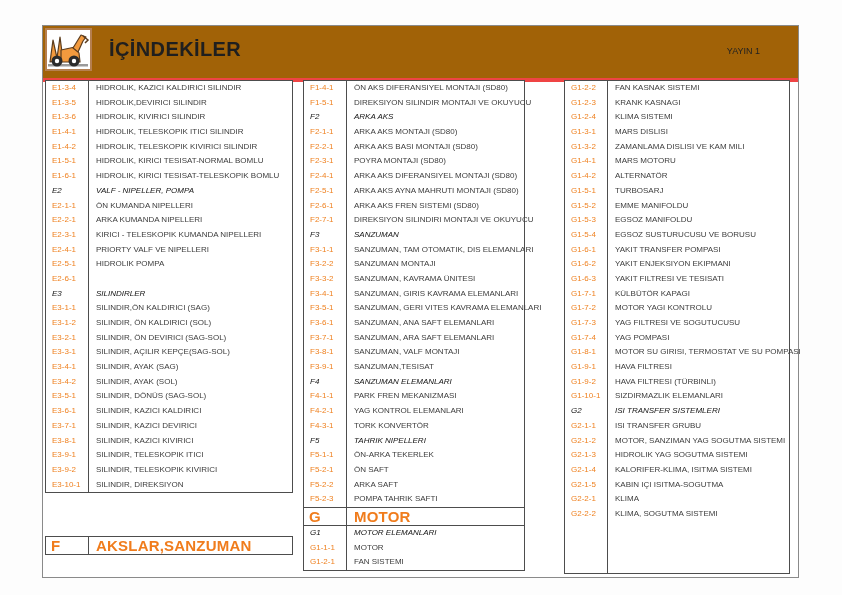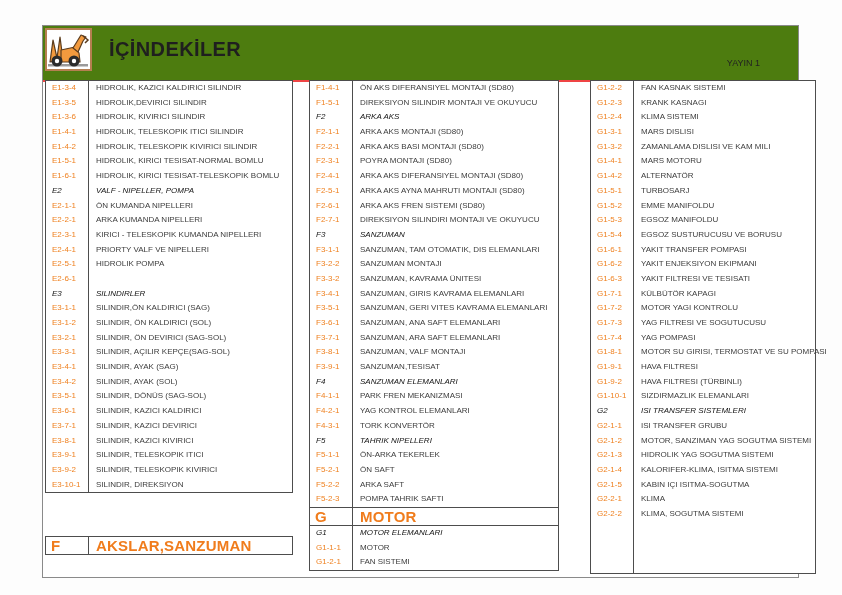--- a/index.html
+++ b/index.html
@@ -1,29 +1,29 @@
 <!DOCTYPE html>
 <html><head>
 <meta charset="utf-8">
 <style>
   * { margin:0; padding:0; box-sizing:border-box; }
   html,body { width:842px; height:595px; background:#fdfdfd; font-family:"Liberation Sans", sans-serif; overflow:hidden; }
 
   .sheet { position:absolute; left:42px; top:25px; width:757px; height:553px; border:1px solid #8a8a8a; background:#fff; }
 
-  .band { position:relative; height:56px; background:#4d7c0f; border-bottom:2px solid #ef4444; }
+  .band { position:relative; height:56px; background:#a16207; border-bottom:4px solid #ef4444; }
   .logo-box { position:absolute; left:2px; top:2px; width:47px; height:43px; background:#fff; border:2px solid #b57f50; display:flex; align-items:center; justify-content:center; }
   .title { position:absolute; left:66px; top:12px; font-size:20px; font-weight:bold; color:#1f1f1f; letter-spacing:0.4px; }
-  .yayin { position:absolute; right:38px; bottom:12px; font-size:9px; color:#222; }
+  .yayin { position:absolute; right:38px; bottom:22px; font-size:9px; color:#222; }
 
   .content { position:absolute; left:2px; top:54px; height:494px; display:flex; }
   .col { display:flex; flex-direction:column; }
   .col[data-col="0"] { width:248px;gap:44px; }
-  .col[data-col="1"] { width:250px; margin-left:16px; }
-  .col[data-col="2"] { width:250px; margin-left:7px;padding-left:24px; }
+  .col[data-col="1"] { width:222px; margin-left:10px; }
+  .col[data-col="2"] { width:250px; margin-left:15px;padding-left:24px; }
 
   .box { position:relative; border:1px solid #4d4d4d; background:#fff; }
   .box + .box { margin-top:-1px; }
   .box::after { content:""; position:absolute; top:0; bottom:0; left:42px; width:1px; background:#4d4d4d; }
   .box.fill { flex:1 1 auto; }
 
   .row { display:flex; height:14.7px; line-height:14.7px; font-size:8px; white-space:nowrap; }
   .code { flex:none; width:42px; padding-left:6px; color:#ef8222; }
   .label { padding-left:8px; color:#3c3c3c; }
   .row.section { font-weight:400; font-style:italic; }

